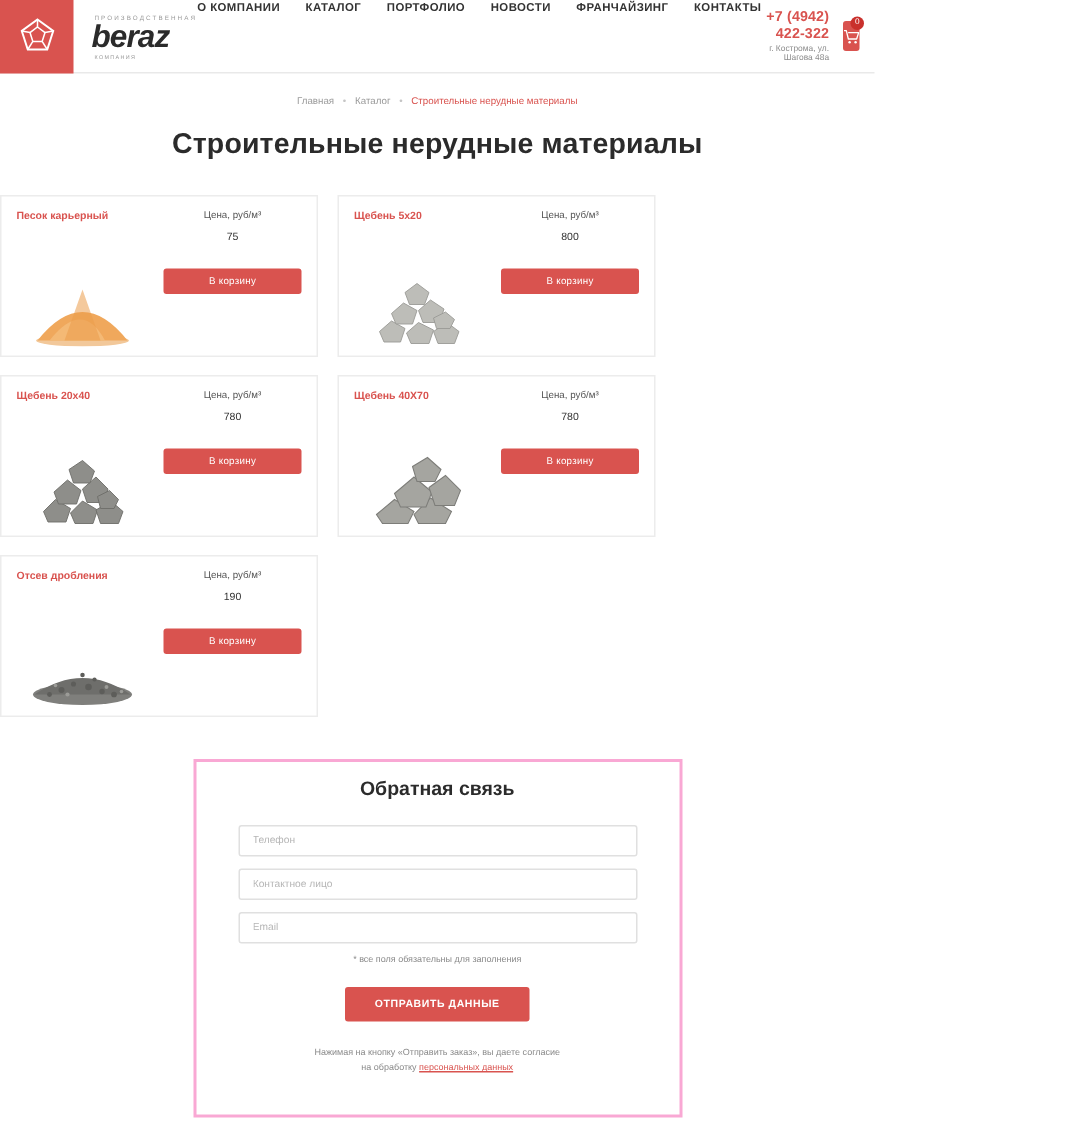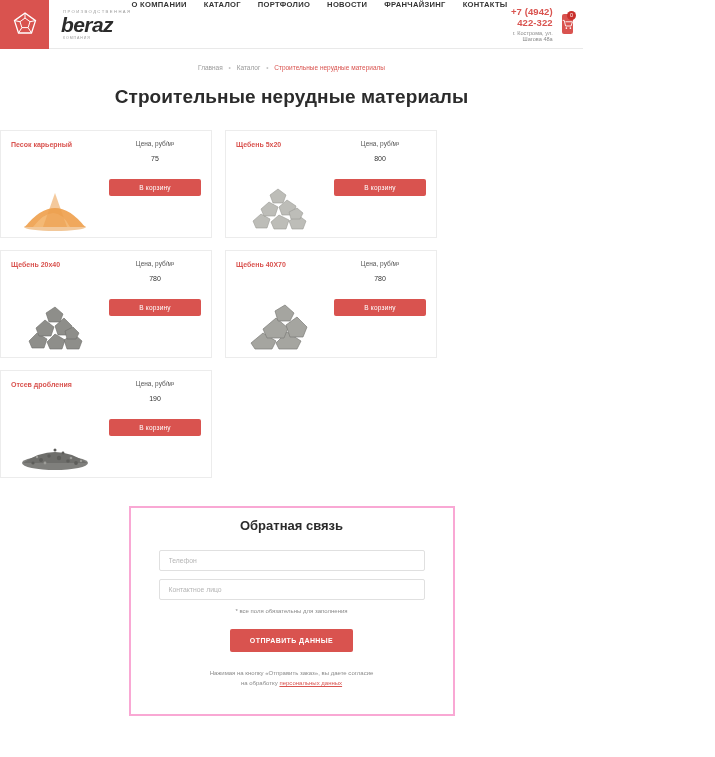--- a/index.html
+++ b/index.html
@@ -451,20 +451,21 @@
           </g>
         </svg>
       </div>
     </div>
   </div>
 
   <div class="feedback">
     <h2>Обратная связь</h2>
     <input type="text" placeholder="Телефон" style="">
     <input type="text" placeholder="Контактное лицо" style="">
+    <input type="text" placeholder="Email" style="">
     <div class="req-note">* все поля обязательны для заполнения</div>
     <button class="btn-submit">ОТПРАВИТЬ ДАННЫЕ</button>
     <div class="agree">
       <span>Нажимая на кнопку «Отправить заказ», вы даете согласие</span><br>
       <span>на обработку </span><a href="#">персональных данных</a>
     </div>
   </div>
 
 </div>
 

